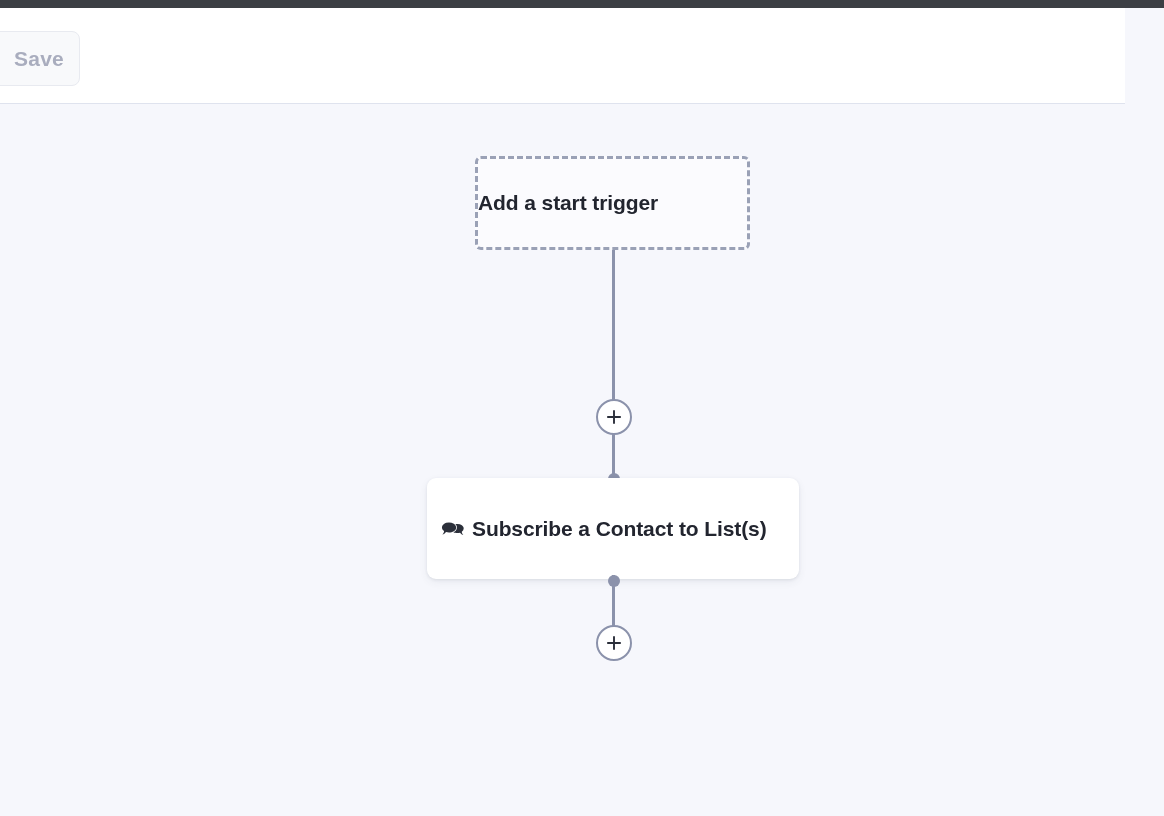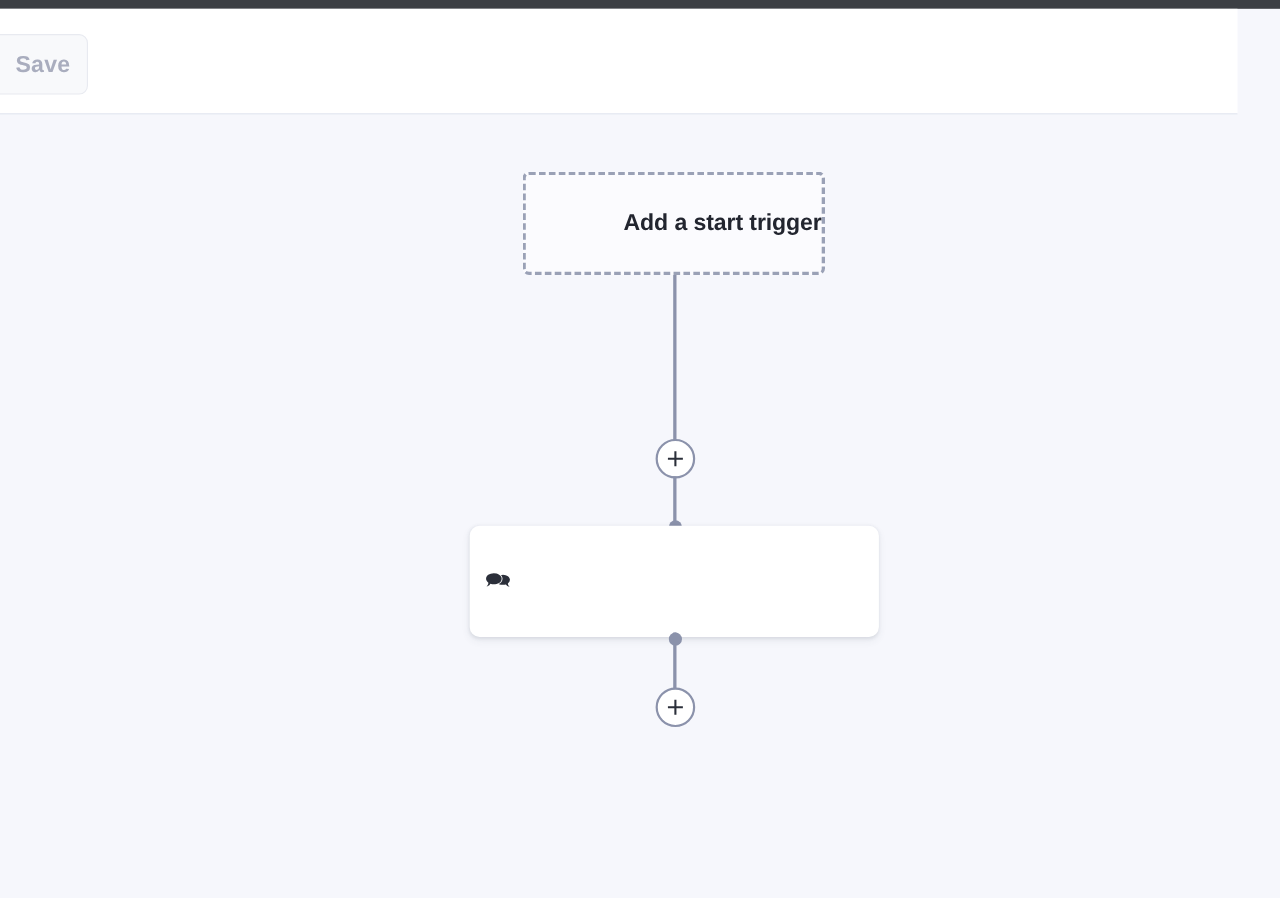--- a/index.html
+++ b/index.html
@@ -74,21 +74,21 @@
     left: 475px;
     top: 51px;
     width: 275px;
     height: 94px;
     border: 3px dashed #9aa1b6;
     border-radius: 6px;
     box-sizing: border-box;
     background: #fbfbfe;
     display: flex;
     align-items: center;
-    justify-content: flex-end;
+    justify-content: flex-start;
   }
   .start-trigger-label {
     font-size: 21px;
     font-weight: bold;
     color: #22252f;
     letter-spacing: -0.1px;
   }
 
   .connector {
     position: absolute;
@@ -186,20 +186,21 @@
       </svg>
     </span>
   </div>
 
   <div class="connector conn-b"></div>
   <div class="node-dot dot-top"></div>
 
   <div class="action-card">
     <div class="action-card-inner">
       <span class="action-icon">🗪</span>
+      <span class="action-label">Subscribe a Contact to List(s)</span>
     </div>
   </div>
 
   <div class="node-dot dot-bottom"></div>
   <div class="connector conn-c"></div>
 
   <div class="plus-button plus-b">
     <span>
       <svg width="18" height="18" viewBox="0 0 18 18" aria-hidden="true">
         <path d="M9 2.2 V15.8 M2.2 9 H15.8" stroke="#2b2f3a" stroke-width="1.9" stroke-linecap="butt"></path>

